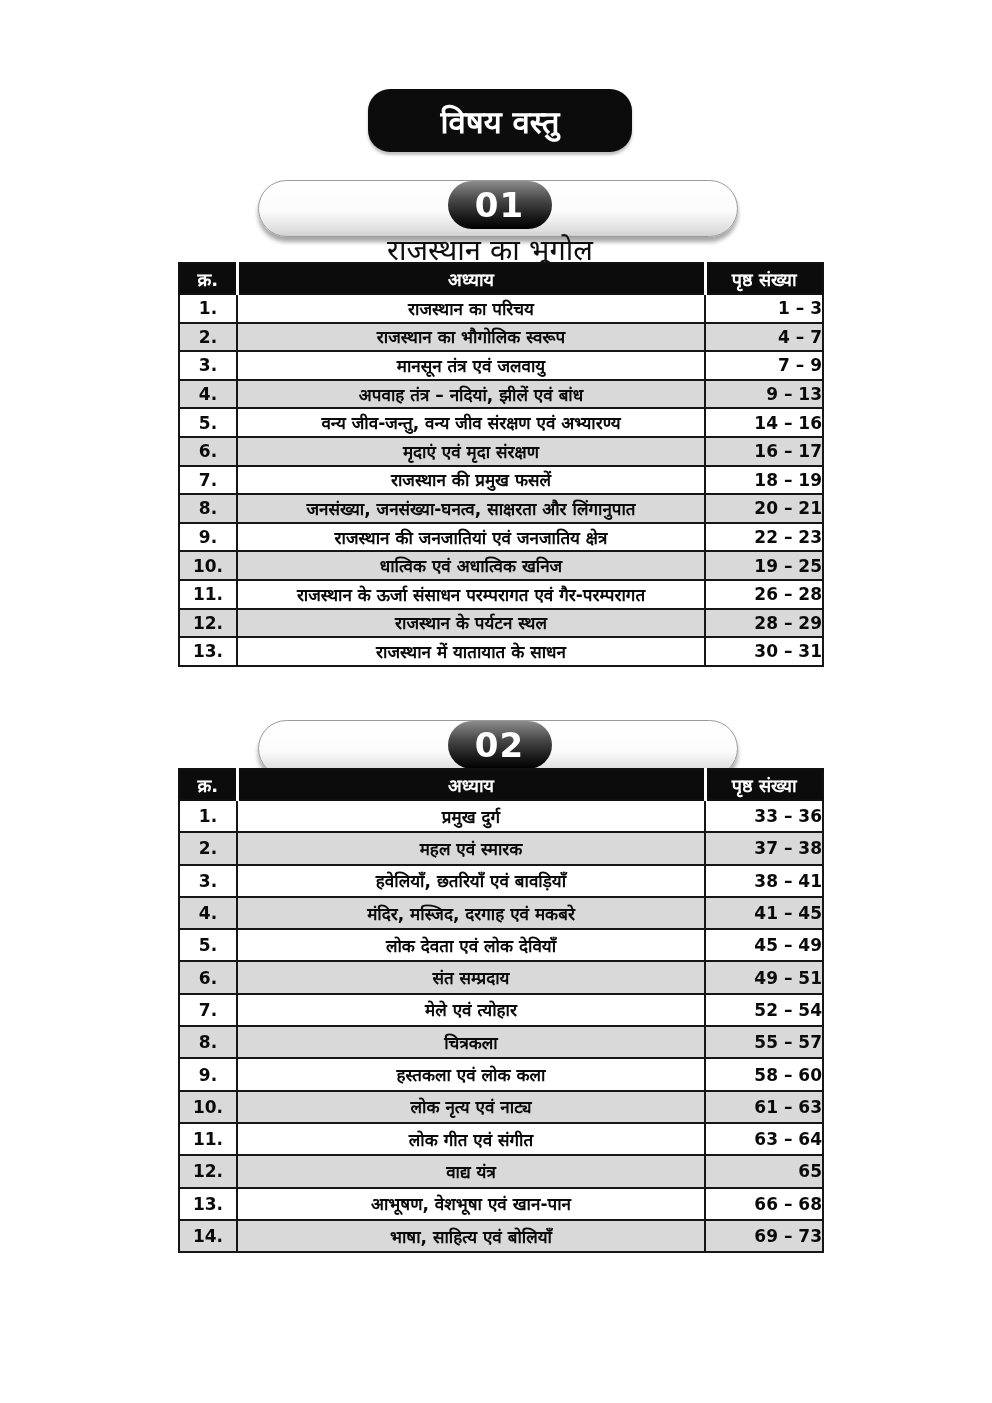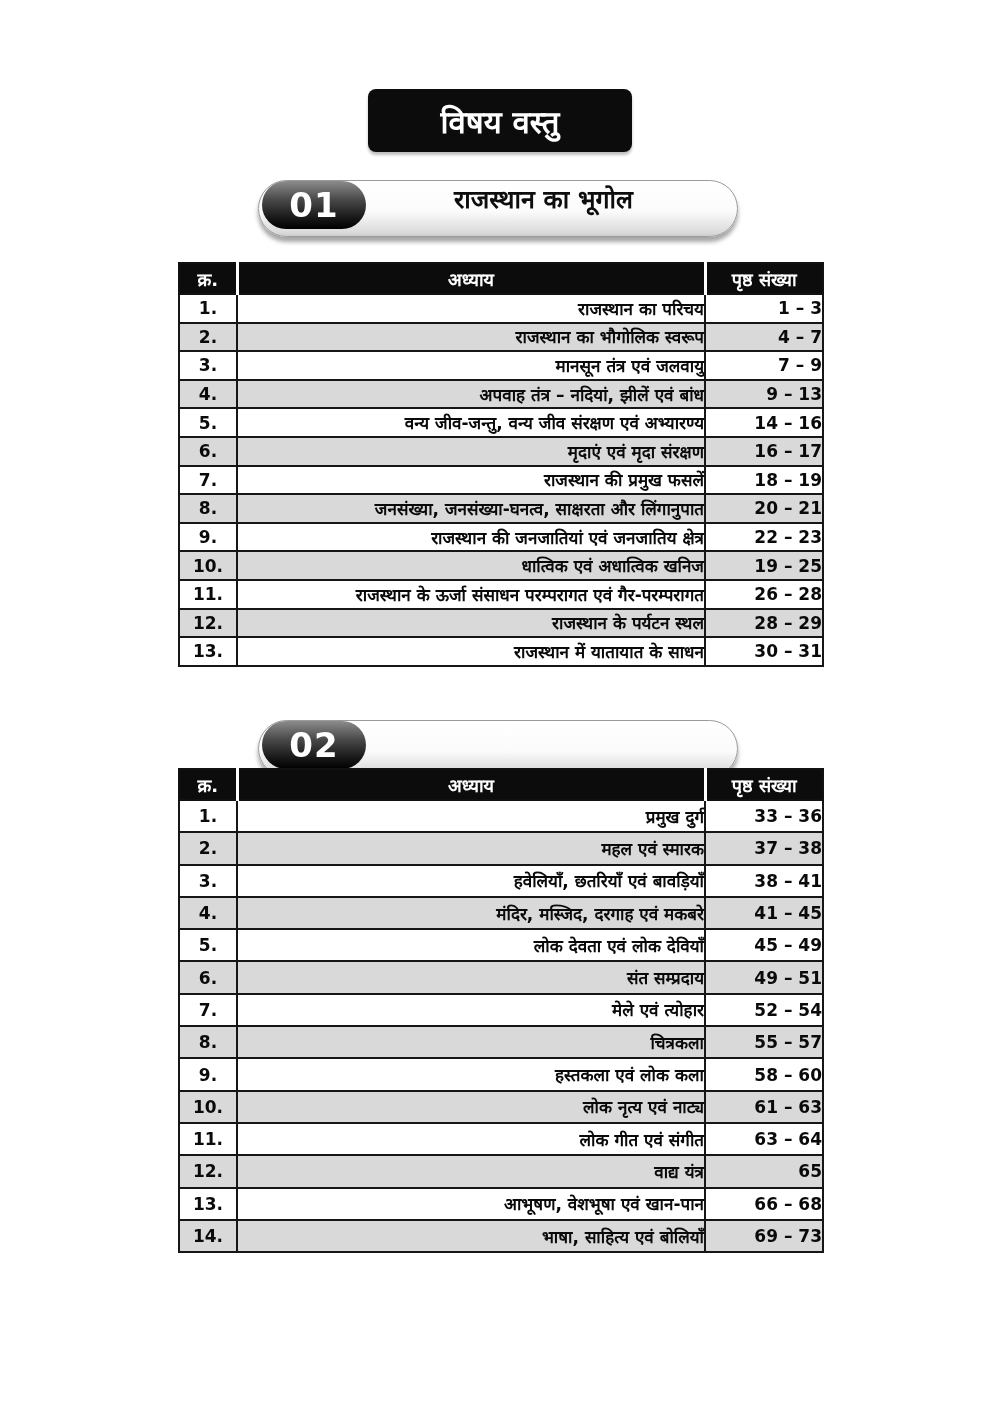--- a/index.html
+++ b/index.html
@@ -9,48 +9,48 @@
     background:#ffffff;
     font-family:"DejaVu Sans","Liberation Sans",sans-serif;
     overflow:hidden;
   }
 
   
   .title-box {
     position:absolute; left:368px; top:89px;
     width:264px; height:63px;
     background:#0c0c0c;
-    border-radius:8px;
+    border-radius:22px;
     display:flex; align-items:center; justify-content:center;
     color:#ffffff; font-size:31px; font-weight:bold;
     box-shadow:0 3px 3px rgba(0,0,0,0.25);
   }
 
   
   .banner {
     position:absolute; left:258px;
     width:478px; height:55px;
     border-radius:29px;
     background:linear-gradient(180deg,#ffffff 0%,#fbfbfb 55%,#dcdcdc 92%,#cfcfcf 100%);
     border:1px solid #9a9a9a;
     box-shadow:0 5px 4px rgba(0,0,0,0.35);
-    display:flex; align-items:flex-start;
+    display:flex; align-items:center;flex-direction:column;
   }
   .banner-1 { top:180px; }
   .banner-2 { top:720px; }
   .badge {
     width:104px; height:48px; margin-left:3px; flex:0 0 auto;
     border-radius:26px;
     background:linear-gradient(180deg,#8c8c8c 0%,#4a4a4a 38%,#1a1a1a 75%,#000000 100%);
     color:#ffffff; display:flex; align-items:center; justify-content:center;
     font-size:34px; font-weight:bold; letter-spacing:1px;
   }
   .banner-title {
     flex:1; text-align:center;
-    font-size:25px; font-weight:bold; color:#0d0d0d;
+    font-size:29px; font-weight:normal; color:#0d0d0d;
     padding-right:16px; white-space:nowrap;
   }
 
   
   table.toc {
     position:absolute; left:178px;
     width:644px;
     border-collapse:collapse; table-layout:fixed;
     border:2px solid #111111;
   }
@@ -71,21 +71,21 @@
   table.toc th:first-child { border-left:none; }
 
   table.toc td {
     border:2px solid #161616;
     font-size:17px; font-weight:bold; color:#0a0a0a;
     padding:0; white-space:nowrap; overflow:hidden;
   }
   .table-1 td { height:26.6px; }
   .table-2 td { height:30.3px; }
   td.col-no { text-align:center; }
-  td.col-chapter { text-align:right; padding-left:12px; }
+  td.col-chapter { text-align:center; padding-left:12px; }
   td.col-pages { text-align:right; }
   table.toc tbody tr:nth-child(even) td { background:#d9d9d9; }
   table.toc tbody tr:nth-child(odd)  td { background:#ffffff; }
 </style>
 </head>
 <body>
 
 <div class="page">
 
   <div class="title-box">

